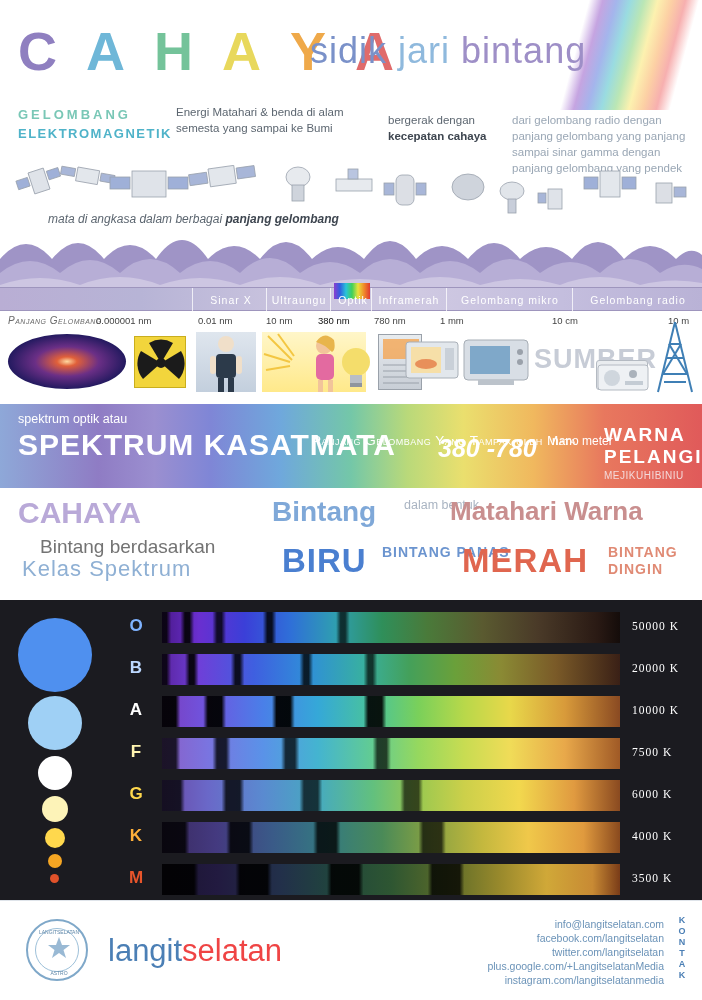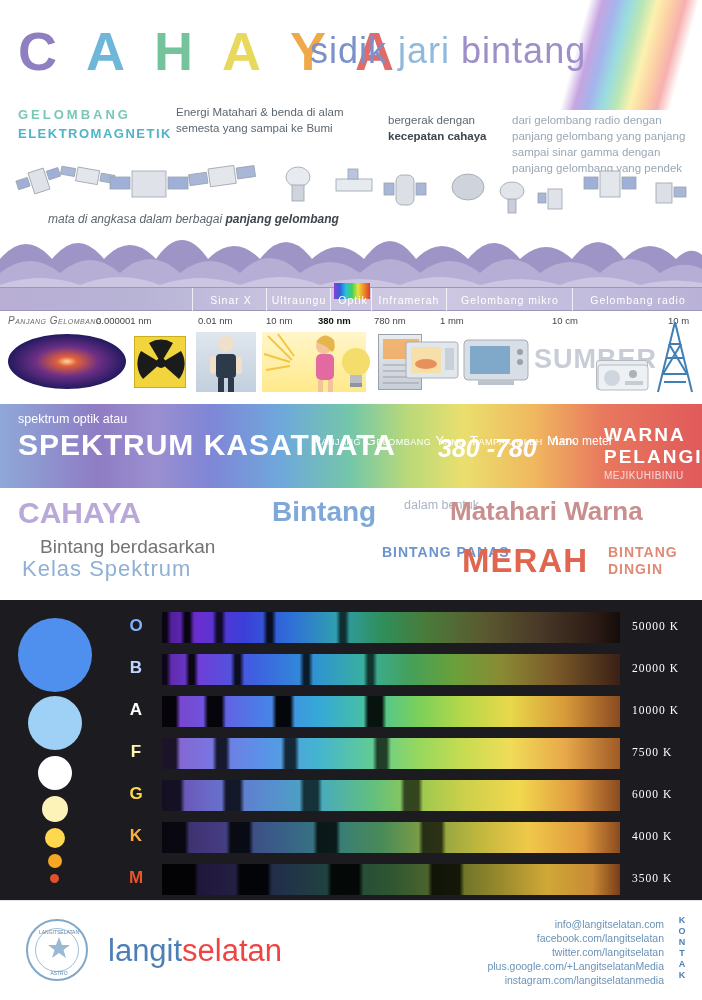--- a/index.html
+++ b/index.html
@@ -69,21 +69,21 @@
     letter-spacing:1px; text-align:center; line-height:24px; }
   .specbar .div { position:absolute; top:0; width:1px; height:24px; background:rgba(255,255,255,.75); }
   .vislight { position:absolute; top:-5px; height:16px; width:36px;
     background:linear-gradient(90deg,#8b3fd0,#2f5fe0,#29c4d8,#3fd05a,#e8e23c,#f08a2a,#e0392f); }
 
   
   .wlrow { position:absolute; left:0; top:313px; width:702px; height:18px; font-size:9.5px; color:#444; }
   .wlrow .lbl { position:absolute; left:8px; top:2px; font-style:italic; color:#6a6a6a;
     font-variant:small-caps; letter-spacing:.5px; font-size:10px; }
   .wlrow .v { position:absolute; top:2px; }
-  .wlrow .v.hl { color:#111; font-weight:bold; }
+  .wlrow .v.hl { color:#111; font-weight:normal; }
 
   
   .srcrow { position:absolute; left:0; top:332px; width:702px; height:62px; }
   .sumber-word { position:absolute; left:534px; top:12px; font-size:27px; font-weight:bold;
     color:#c7ccd6; letter-spacing:1px; }
 
   
   .galaxy { position:absolute; left:8px; top:2px; width:118px; height:55px; border-radius:50%;
     background:radial-gradient(ellipse at 50% 50%, #ffd9a0 0%, #e0603a 12%, #6b2f86 38%, #241a60 70%, #0b0b2a 100%); }
   .radio-hazard { position:absolute; left:134px; top:4px; width:52px; height:52px; background:#f2d53c;
@@ -415,20 +415,21 @@
     <div class="t7">MEJIKUHIBINIU</div>
   </div>
 
   <div class="stmt">
     <div class="s-cahaya">CAHAYA</div>
     <div class="s-bintang">Bintang</div>
     <div class="s-dalam">dalam bentuk</div>
     <div class="s-spektrum">Matahari Warna</div>
     <div class="s-berdasarkan">Bintang berdasarkan</div>
     <div class="s-kelas">Kelas Spektrum</div>
+    <div class="s-biru">BIRU</div>
     <div class="s-panas">BINTANG PANAS</div>
     <div class="s-merah">MERAH</div>
     <div class="s-dingin">BINTANG DINGIN</div>
   </div>
 
   <div class="table">
     <div class="tbl-left">
       <div class="star" style="width:74px;height:74px;background:#4f90ef;left:18px;top:18px;"></div>
       <div class="star" style="width:54px;height:54px;background:#9fd0f5;left:28px;top:96px;"></div>
       <div class="star" style="width:34px;height:34px;background:#ffffff;left:38px;top:156px;"></div>

